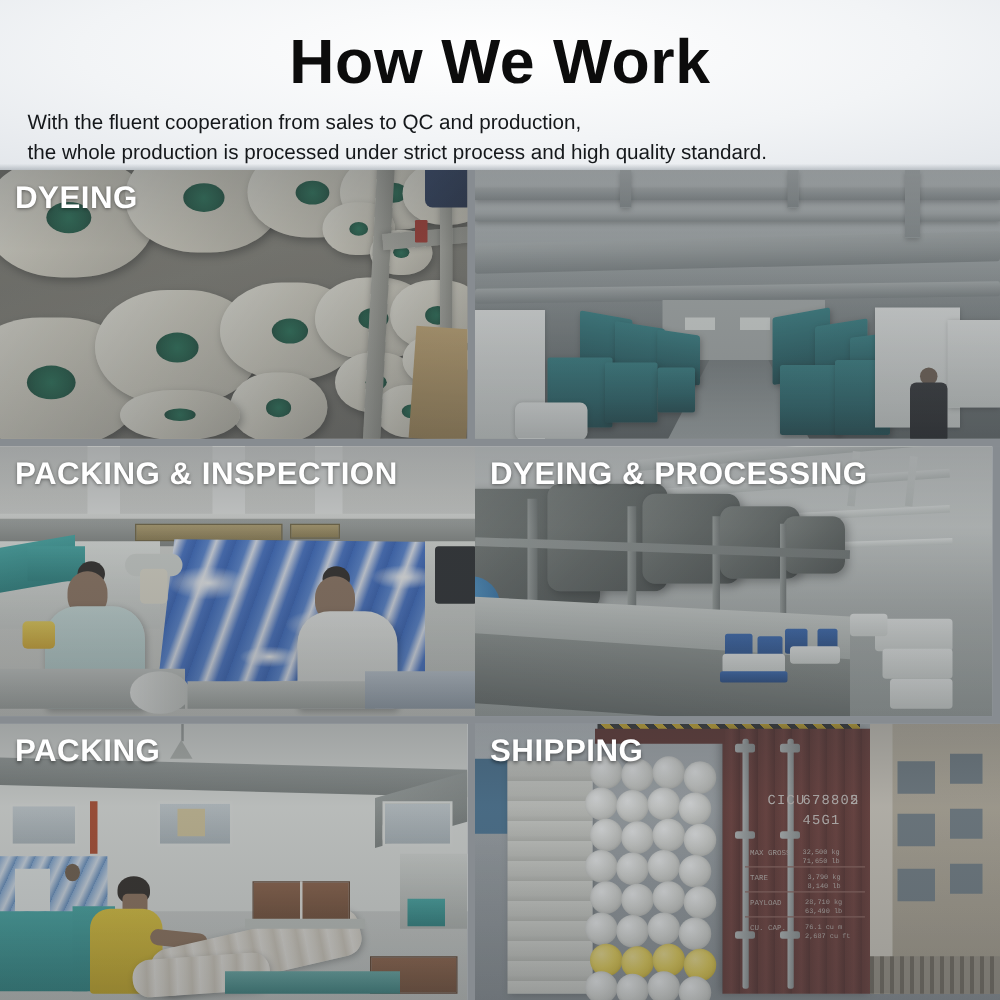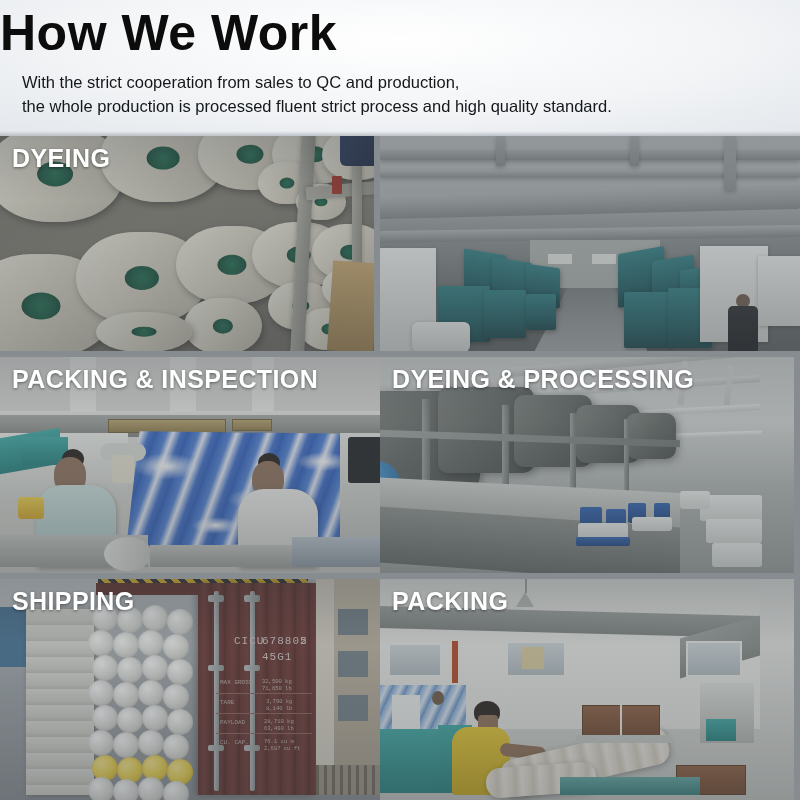--- a/index.html
+++ b/index.html
@@ -19,26 +19,27 @@
     background:
       radial-gradient(120% 150% at 50% 30%, #ffffff 0%, #f2f4f6 35%, #dfe3e8 70%, #ccd2d9 100%);
     overflow: hidden;
   }
   .header::after {
     content: "";
     position: absolute; left: 0; bottom: 0; width: 100%; height: 5px;
     background: linear-gradient(to bottom, rgba(255,255,255,0) 0%, rgba(150,158,165,.55) 100%);
   }
   .page-title {
+    text-align: center;
     font-size: 50px;
     font-weight: bold;
     letter-spacing: 0.5px;
     color: #0c0c0c;
     line-height: 1;
-    padding-top: 8px;
+    padding-top: 24px;
   }
   .subtitle {
     margin-top: 12px;
     padding-left: 22px;
     font-size: 16.5px;
     color: #15181b;
     line-height: 1.46;
   }
   .subtitle div { white-space: nowrap; }
 
@@ -255,22 +256,22 @@
   }
 </style>
 </head>
 <body>
 
 <div class="page">
 
   <div class="header">
     <div class="page-title">How We Work</div>
     <div class="subtitle">
-      <div>With the strict cooperation from sales to QC and production,</div>
-      <div>the whole production is processed fluent strict process and high quality standard.</div>
+      <div>With the fluent cooperation from sales to QC and production,</div>
+      <div>the whole production is processed under strict process and high quality standard.</div>
     </div>
   </div>
 
   <div class="grid">
 
     <div class="cell col1 row1">
       <div class="photo weaving">
 
         <div class="cone" style="left:-34px;top:118px;width:150px;height:104px;"></div>
         <div class="cone" style="left:76px;top:96px;width:132px;height:92px;"></div>
@@ -431,20 +432,66 @@
         <div class="dye-blue-drum" style="left:196px;top:180px;width:54px;height:9px;"></div>
 
         <div class="white-bale" style="left:320px;top:138px;width:62px;height:26px;"></div>
         <div class="white-bale" style="left:326px;top:162px;width:56px;height:24px;"></div>
         <div class="white-bale" style="left:332px;top:186px;width:50px;height:24px;"></div>
         <div class="white-bale" style="left:300px;top:134px;width:30px;height:18px;"></div>
         <div class="veil"></div>
         <div class="veil2"></div>
       </div>
       <div class="cell-label">DYEING &amp; PROCESSING</div>
+    </div>
+
+    <div class="cell col1 row3">
+      <div class="photo packing">
+        <div class="wall" style="left:0;top:0;width:380px;height:150px;"></div>
+
+        <div class="big-duct" style="left:0;top:32px;width:380px;height:22px;transform:skewY(1.5deg);"></div>
+        <div class="big-duct" style="left:300px;top:48px;width:80px;height:40px;transform:skewY(-16deg);"></div>
+        <div style="position:absolute;left:306px;top:78px;width:34px;height:18px;background:#d3d5d0;border-radius:4px;"></div>
+
+        <div style="position:absolute;left:145px;top:0;width:2px;height:14px;background:#9fa29e;"></div>
+        <div class="lamp-cone" style="left:136px;top:13px;"></div>
+
+        <div class="window-pane" style="left:8px;top:64px;width:54px;height:34px;"></div>
+        <div class="window-pane" style="left:126px;top:62px;width:60px;height:36px;"></div>
+        <div style="position:absolute;left:142px;top:68px;width:22px;height:22px;background:#d9c99a;"></div>
+        <div class="window-pane" style="left:306px;top:62px;width:56px;height:36px;"></div>
+        <div style="position:absolute;left:72px;top:62px;width:6px;height:42px;background:#b4411f;"></div>
+
+        <div style="position:absolute;left:0;top:106px;width:86px;height:46px;
+             background:repeating-linear-gradient(115deg,#7fa8d8 0px,#dce7f4 7px,#5d8cc4 13px);"></div>
+        <div style="position:absolute;left:12px;top:116px;width:28px;height:34px;background:#eef1ee;"></div>
+        <div class="teal-box" style="left:0;top:150px;width:70px;height:64px;"></div>
+        <div class="teal-box" style="left:58px;top:146px;width:34px;height:68px;"></div>
+        <div style="position:absolute;left:52px;top:112px;width:12px;height:14px;background:#6b553f;border-radius:50%;"></div>
+
+        <div style="position:absolute;left:94px;top:122px;width:26px;height:22px;background:#231c16;border-radius:50% 50% 40% 40%;"></div>
+        <div style="position:absolute;left:98px;top:136px;width:20px;height:16px;background:#8d6c52;border-radius:4px;"></div>
+        <div class="man-yellow" style="left:72px;top:148px;width:58px;height:68px;"></div>
+        <div style="position:absolute;left:120px;top:166px;width:46px;height:13px;background:#8d6c52;border-radius:7px;transform:rotate(6deg);"></div>
+
+        <div class="roll-fab" style="left:120px;top:164px;width:170px;height:38px;transform:rotate(-13deg);"></div>
+        <div class="roll-fab" style="left:106px;top:186px;width:110px;height:30px;transform:rotate(-4deg);"></div>
+
+        <div class="wood-panel" style="left:202px;top:126px;width:78px;height:32px;"></div>
+        <div style="position:absolute;left:240px;top:126px;width:2px;height:32px;background:#f0ece6;"></div>
+        <div style="position:absolute;left:196px;top:156px;width:96px;height:8px;background:#c8cac4;"></div>
+
+        <div style="position:absolute;left:320px;top:104px;width:54px;height:60px;background:linear-gradient(to bottom,#dfe1dc,#b3b6b1);"></div>
+        <div class="teal-box" style="left:326px;top:140px;width:30px;height:22px;"></div>
+        <div class="wood-panel" style="left:296px;top:186px;width:70px;height:30px;"></div>
+        <div style="position:absolute;left:180px;top:198px;width:140px;height:18px;background:linear-gradient(to bottom,#5ea8a4,#2f7d79);"></div>
+        <div class="veil"></div>
+        <div class="veil2"></div>
+      </div>
+      <div class="cell-label">PACKING</div>
     </div>
 
     <div class="cell col2 row3">
       <div class="photo shipping">
 
         <div style="position:absolute;left:0;top:0;width:100px;height:70px;background:linear-gradient(to bottom,#c5cace,#aeb4b8);"></div>
         <div style="position:absolute;left:0;top:28px;width:26px;height:60px;background:#3f6f92;"></div>
 
         <div class="door-white" style="left:26px;top:30px;width:68px;height:186px;"></div>
 
@@ -530,60 +577,14 @@
         <div class="bwin" style="left:380px;top:68px;width:26px;height:24px;"></div>
         <div class="bwin" style="left:380px;top:112px;width:26px;height:24px;"></div>
         <div style="position:absolute;left:316px;top:186px;width:104px;height:30px;
              background:repeating-linear-gradient(to right,#6e6558 0px,#6e6558 3px,#9a9183 3px,#9a9183 8px);"></div>
         <div class="veil"></div>
         <div class="veil2"></div>
       </div>
       <div class="cell-label">SHIPPING</div>
     </div>
 
-    <div class="cell col1 row3">
-      <div class="photo packing">
-        <div class="wall" style="left:0;top:0;width:380px;height:150px;"></div>
-
-        <div class="big-duct" style="left:0;top:32px;width:380px;height:22px;transform:skewY(1.5deg);"></div>
-        <div class="big-duct" style="left:300px;top:48px;width:80px;height:40px;transform:skewY(-16deg);"></div>
-        <div style="position:absolute;left:306px;top:78px;width:34px;height:18px;background:#d3d5d0;border-radius:4px;"></div>
-
-        <div style="position:absolute;left:145px;top:0;width:2px;height:14px;background:#9fa29e;"></div>
-        <div class="lamp-cone" style="left:136px;top:13px;"></div>
-
-        <div class="window-pane" style="left:8px;top:64px;width:54px;height:34px;"></div>
-        <div class="window-pane" style="left:126px;top:62px;width:60px;height:36px;"></div>
-        <div style="position:absolute;left:142px;top:68px;width:22px;height:22px;background:#d9c99a;"></div>
-        <div class="window-pane" style="left:306px;top:62px;width:56px;height:36px;"></div>
-        <div style="position:absolute;left:72px;top:62px;width:6px;height:42px;background:#b4411f;"></div>
-
-        <div style="position:absolute;left:0;top:106px;width:86px;height:46px;
-             background:repeating-linear-gradient(115deg,#7fa8d8 0px,#dce7f4 7px,#5d8cc4 13px);"></div>
-        <div style="position:absolute;left:12px;top:116px;width:28px;height:34px;background:#eef1ee;"></div>
-        <div class="teal-box" style="left:0;top:150px;width:70px;height:64px;"></div>
-        <div class="teal-box" style="left:58px;top:146px;width:34px;height:68px;"></div>
-        <div style="position:absolute;left:52px;top:112px;width:12px;height:14px;background:#6b553f;border-radius:50%;"></div>
-
-        <div style="position:absolute;left:94px;top:122px;width:26px;height:22px;background:#231c16;border-radius:50% 50% 40% 40%;"></div>
-        <div style="position:absolute;left:98px;top:136px;width:20px;height:16px;background:#8d6c52;border-radius:4px;"></div>
-        <div class="man-yellow" style="left:72px;top:148px;width:58px;height:68px;"></div>
-        <div style="position:absolute;left:120px;top:166px;width:46px;height:13px;background:#8d6c52;border-radius:7px;transform:rotate(6deg);"></div>
-
-        <div class="roll-fab" style="left:120px;top:164px;width:170px;height:38px;transform:rotate(-13deg);"></div>
-        <div class="roll-fab" style="left:106px;top:186px;width:110px;height:30px;transform:rotate(-4deg);"></div>
-
-        <div class="wood-panel" style="left:202px;top:126px;width:78px;height:32px;"></div>
-        <div style="position:absolute;left:240px;top:126px;width:2px;height:32px;background:#f0ece6;"></div>
-        <div style="position:absolute;left:196px;top:156px;width:96px;height:8px;background:#c8cac4;"></div>
-
-        <div style="position:absolute;left:320px;top:104px;width:54px;height:60px;background:linear-gradient(to bottom,#dfe1dc,#b3b6b1);"></div>
-        <div class="teal-box" style="left:326px;top:140px;width:30px;height:22px;"></div>
-        <div class="wood-panel" style="left:296px;top:186px;width:70px;height:30px;"></div>
-        <div style="position:absolute;left:180px;top:198px;width:140px;height:18px;background:linear-gradient(to bottom,#5ea8a4,#2f7d79);"></div>
-        <div class="veil"></div>
-        <div class="veil2"></div>
-      </div>
-      <div class="cell-label">PACKING</div>
-    </div>
-
   </div>
 </div>
 
 </body></html>

